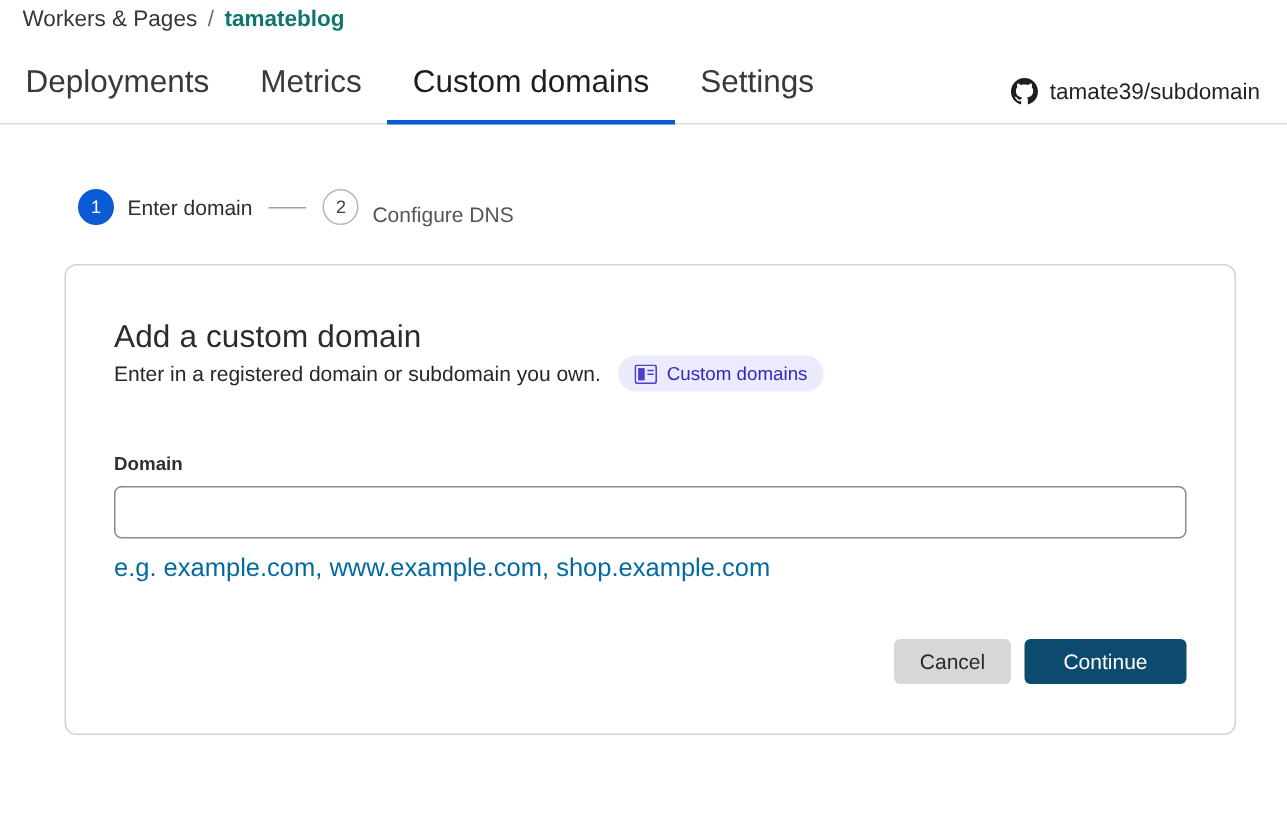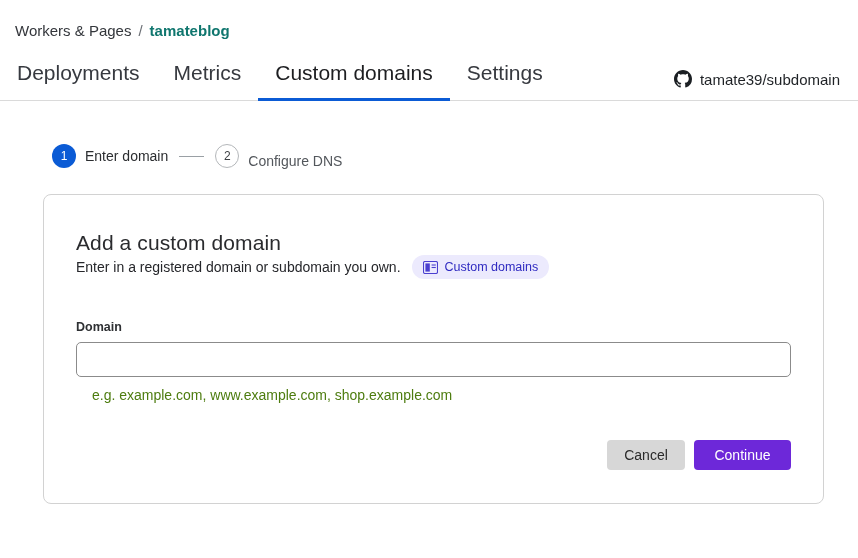--- a/index.html
+++ b/index.html
@@ -2,21 +2,21 @@
 <html><head>
 <meta charset="utf-8">
 <style>
   html,body{margin:0;padding:0;background:#fff;}
   body{
     width:858px;height:558px;overflow:hidden;
     font-family:"Liberation Sans",sans-serif;
     color:#26272b;position:relative;
   }
   
-  .breadcrumb{padding:22px 0 0 15px;font-size:15px;display:flex;gap:7px;align-items:baseline;}
+  .breadcrumb{padding:4px 0 0 15px;font-size:15px;display:flex;gap:7px;align-items:baseline;}
   .bc-link{color:#33363b;cursor:pointer;}
   .bc-sep{color:#6b6f75;}
   .bc-current{font-weight:bold;color:#0f766e;}
   
   .tabbar{
     margin-top:13px;display:flex;justify-content:space-between;align-items:flex-end;
     border-bottom:1px solid #dadada;
   }
   .tabs{display:flex;}
   .tab{
@@ -49,28 +49,28 @@
   .badge{
     display:inline-flex;align-items:center;gap:7px;background:#eceafd;color:#2f2ac1;
     border-radius:15px;padding:5px 11px;font-size:12.5px;cursor:pointer;white-space:nowrap;
   }
   .badge svg{display:block;}
   .field-label{display:block;margin:41px 0 8px 0;font-size:12.5px;font-weight:bold;color:#2e3033;}
   .domain-input{
     width:100%;box-sizing:border-box;height:35px;border:1px solid #8b8b8b;border-radius:5px;
     padding:0 10px;font-size:14px;font-family:"Liberation Sans",sans-serif;color:#222;outline:none;background:#fff;
   }
-  .helper{margin-top:10px;font-size:14px;color:#4d7c0f;margin-left:16px;}
+  .helper{margin-top:10px;font-size:17px;color:#0369a1;}
   .actions{margin-top:37px;display:flex;justify-content:flex-end;gap:9px;}
   .btn{
     height:30px;border:none;border-radius:4px;font-size:14px;font-family:"Liberation Sans",sans-serif;
     display:flex;align-items:center;justify-content:center;cursor:pointer;
   }
   .btn-cancel{background:#d7d7d7;color:#2b2b2b;width:78px;}
-  .btn-continue{background:#6d28d9;color:#ffffff;width:97px;}
+  .btn-continue{background:#0c4a6e;color:#ffffff;width:108px;}
 </style>
 </head>
 <body>
 
 <div class="page">
 
   <div class="breadcrumb">
     <span class="bc-link">Workers &amp; Pages</span>
     <span class="bc-sep">/</span>
     <span class="bc-current">tamateblog</span>

